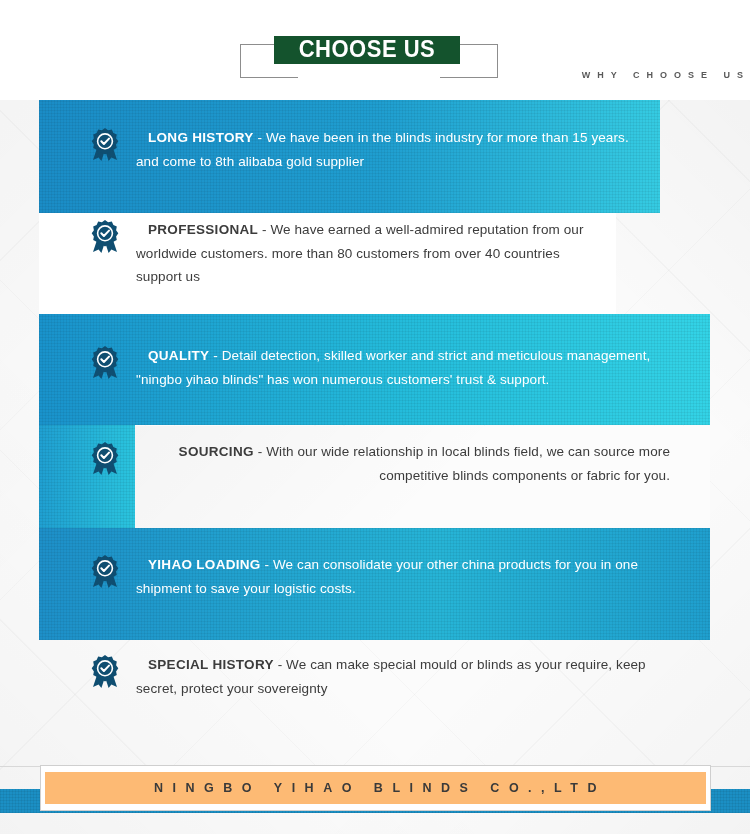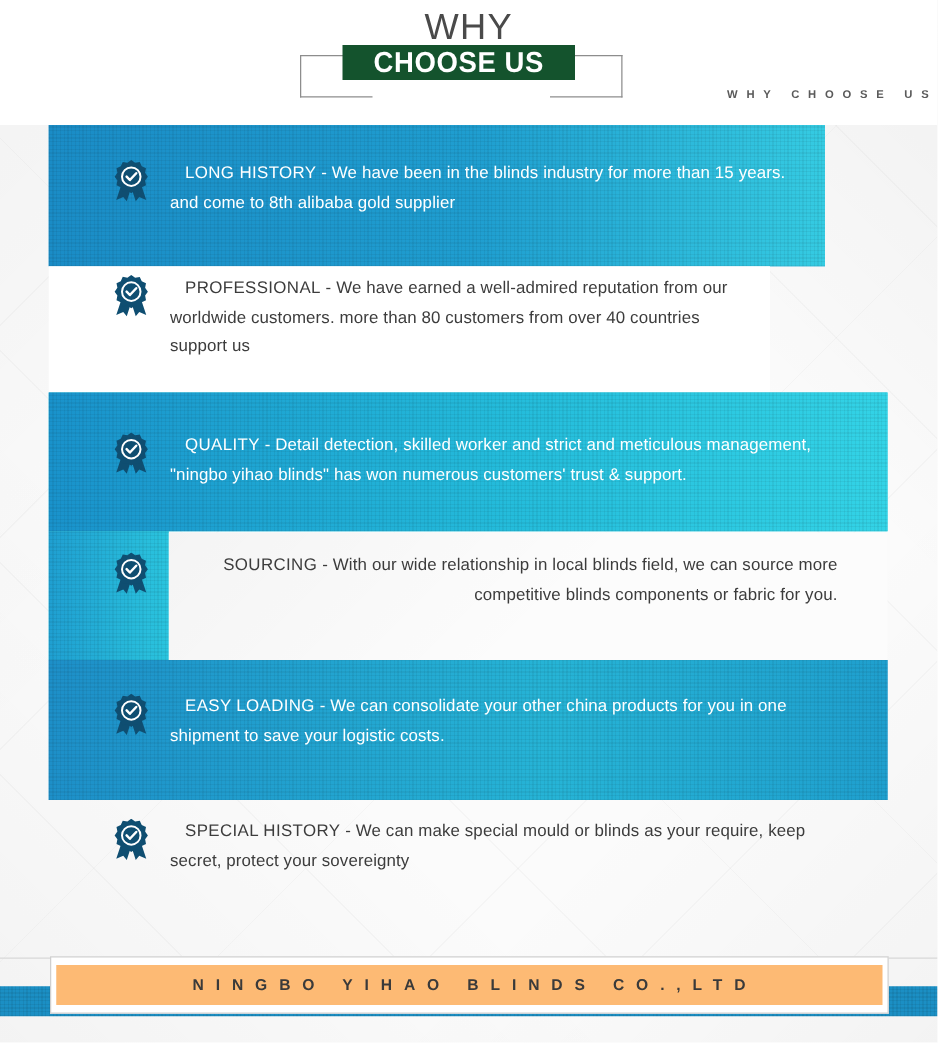--- a/index.html
+++ b/index.html
@@ -150,21 +150,21 @@
     margin-right: 12px;
     padding-top: 2px;
   }
   .row .text {
     font-size: 13.5px;
     line-height: 23.5px;
     letter-spacing: 0.1px;
     font-family: "Liberation Sans", sans-serif;
   }
   .row .text b {
-    font-weight: normal;
+    font-weight: bold;
     letter-spacing: 0.3px;
     padding-left: 12px;
   }
   .row.on-dark .text  { color: #ffffff; }
   .row.on-light .text { color: #3c3c3c; }
 
   #row-1 { left: 90px;  top: 26px;  width: 560px; }
   #row-2 { left: 90px;  top: 118px; width: 500px; }
   #row-3 { left: 90px;  top: 244px; width: 580px; }
   #row-4 { left: 90px;  top: 340px; width: 580px; text-align: right; }
@@ -228,21 +228,20 @@
   }
 </style>
 </head>
 <body>
 
 <div class="page-bg"></div>
 
 <div class="page">
 
   <div class="header">
-    <div class="hdr-why">WHY</div>
 
     <div class="brk left"></div>
     <div class="brk right"></div>
 
     <div class="hdr-bar">
       <div class="hdr-bar-text">CHOOSE US</div>
     </div>
 
     <div class="hdr-sub">WHY CHOOSE US</div>
   </div>
@@ -320,21 +319,21 @@
       <span class="icon-wrap">
         <svg class="badge-icon" width="30" height="34" viewBox="0 0 30 34" aria-hidden="true">
           <path d="M7 20 L3 32 L8.6 29.6 L11.4 33 L15 22 Z" fill="#0f4e71"></path>
           <path d="M23 20 L27 32 L21.4 29.6 L18.6 33 L15 22 Z" fill="#0f4e71"></path>
           <path d="M15 0 l3.1 2.2 3.7 -.7 1.6 3.4 3.4 1.6 -.7 3.7 2.2 3.1 -2.2 3.1 .7 3.7 -3.4 1.6 -1.6 3.4 -3.7 -.7 -3.1 2.2 -3.1 -2.2 -3.7 .7 -1.6 -3.4 -3.4 -1.6 .7 -3.7 -2.2 -3.1 2.2 -3.1 -.7 -3.7 3.4 -1.6 1.6 -3.4 3.7 .7 Z" fill="#0f4e71"></path>
           <circle cx="15" cy="13.3" r="7.4" fill="none" stroke="#ffffff" stroke-width="1.6"></circle>
           <path d="M11.3 13.3 l2.6 2.7 5.1 -5.4" fill="none" stroke="#ffffff" stroke-width="2" stroke-linecap="round" stroke-linejoin="round"></path>
         </svg>
       </span>
       <span class="text">
-        <b>EASY LOADING</b><span> - </span><span>We can consolidate your other china products for you in one shipment to save your logistic costs.</span>
+        <b>YIHAO LOADING</b><span> - </span><span>We can consolidate your other china products for you in one shipment to save your logistic costs.</span>
       </span>
     </div>
 
     <div class="row on-light" id="row-6">
       <span class="icon-wrap">
         <svg class="badge-icon" width="30" height="34" viewBox="0 0 30 34" aria-hidden="true">
           <path d="M7 20 L3 32 L8.6 29.6 L11.4 33 L15 22 Z" fill="#0f4e71"></path>
           <path d="M23 20 L27 32 L21.4 29.6 L18.6 33 L15 22 Z" fill="#0f4e71"></path>
           <path d="M15 0 l3.1 2.2 3.7 -.7 1.6 3.4 3.4 1.6 -.7 3.7 2.2 3.1 -2.2 3.1 .7 3.7 -3.4 1.6 -1.6 3.4 -3.7 -.7 -3.1 2.2 -3.1 -2.2 -3.7 .7 -1.6 -3.4 -3.4 -1.6 .7 -3.7 -2.2 -3.1 2.2 -3.1 -.7 -3.7 3.4 -1.6 1.6 -3.4 3.7 .7 Z" fill="#0f4e71"></path>
           <circle cx="15" cy="13.3" r="7.4" fill="none" stroke="#ffffff" stroke-width="1.6"></circle>

